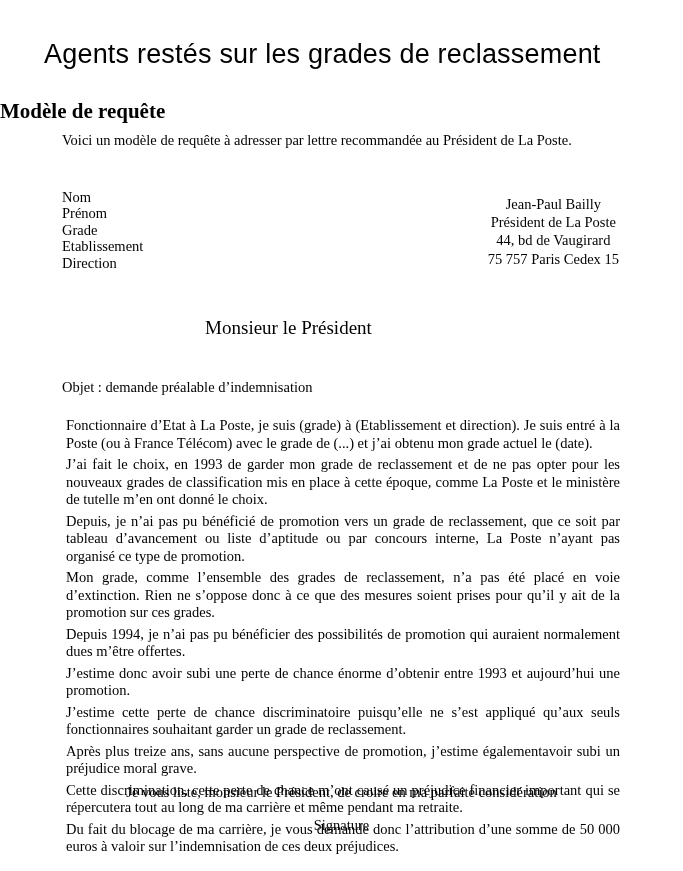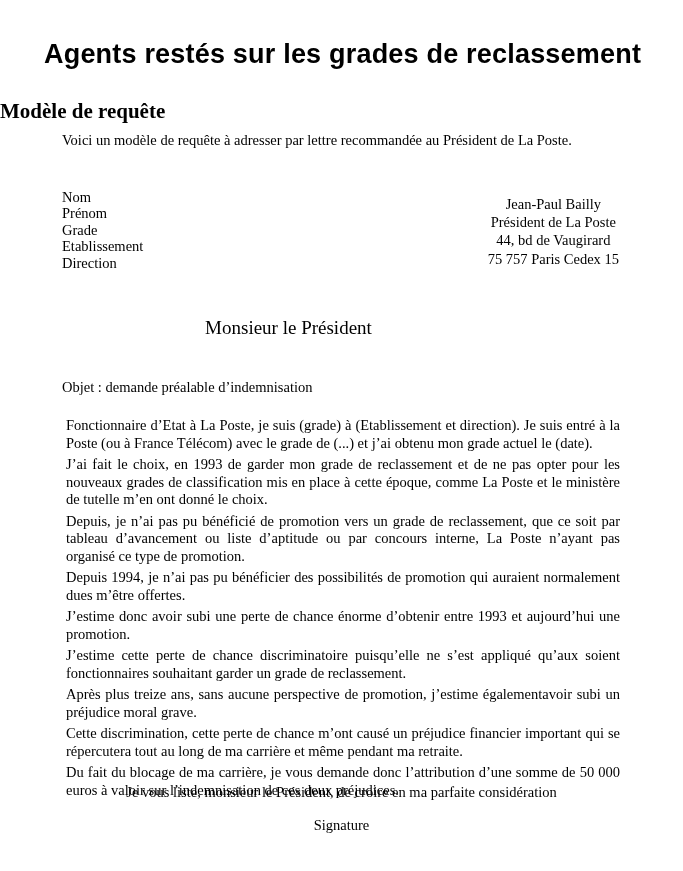--- a/index.html
+++ b/index.html
@@ -15,21 +15,21 @@
     color: #000000;
     overflow: hidden;
     font-family: "Liberation Serif", serif;
     -webkit-font-smoothing: antialiased;
   }
   .doc-title {
     position: absolute;
     left: 44px;
     top: 22px;
     font-family: "Liberation Sans", sans-serif;
-    font-weight: bold;
+    font-weight: normal;
     font-size: 27px;
     line-height: 1.1;
     white-space: nowrap;
     letter-spacing: 0.2px;
   }
   .doc-subtitle {
     position: absolute;
     left: 0;
     width: 663px;
     top: 82px;
@@ -135,23 +135,24 @@
   </div>
 
   <div class="salutation">Monsieur le Président</div>
 
   <div class="subject-line">Objet : demande préalable d’indemnisation</div>
 
   <div class="letter-body">
     <p>Fonctionnaire d’Etat à La Poste, je suis (grade) à (Etablissement et direction). Je suis entré à la Poste (ou à France Télécom) avec le grade de (...) et j’ai obtenu mon grade actuel le (date).</p>
     <p>J’ai fait le choix, en 1993 de garder mon grade de reclassement et de ne pas opter pour les nouveaux grades de classification mis en place à cette époque, comme La Poste et le ministère de tutelle m’en ont donné le choix.</p>
     <p>Depuis, je n’ai pas pu bénéficié de promotion vers un grade de reclassement, que ce soit par tableau d’avancement ou liste d’aptitude ou par concours interne, La Poste n’ayant pas organisé ce type de promotion.</p>
+    <p>Mon grade, comme l’ensemble des grades de reclassement, n’a pas été placé en voie d’extinction. Rien ne s’oppose donc à ce que des mesures soient prises pour qu’il y ait de la promotion sur ces grades.</p>
     <p>Depuis 1994, je n’ai pas pu bénéficier des possibilités de promotion qui auraient normalement dues m’être offertes.</p>
     <p>J’estime donc avoir subi une perte de chance énorme d’obtenir entre 1993 et aujourd’hui une promotion.</p>
-    <p>J’estime cette perte de chance discriminatoire puisqu’elle ne s’est appliqué qu’aux soient fonctionnaires souhaitant garder un grade de reclassement.</p>
+    <p>J’estime cette perte de chance discriminatoire puisqu’elle ne s’est appliqué qu’aux seuls fonctionnaires souhaitant garder un grade de reclassement.</p>
     <p>Après plus treize ans, sans aucune perspective de promotion, j’estime égalementavoir subi un préjudice moral grave.</p>
     <p>Cette discrimination, cette perte de chance m’ont causé un préjudice financier important qui se répercutera tout au long de ma carrière et même pendant ma retraite.</p>
     <p>Du fait du blocage de ma carrière, je vous demande donc l’attribution d’une somme de 50 000 euros à valoir sur l’indemnisation de ces deux préjudices.</p>
   </div>
 
   <div class="closing">Je vous liste, monsieur le Président, de croire en ma parfaite considération</div>
 
   <div class="signature">Signature</div>
 
 </div>

